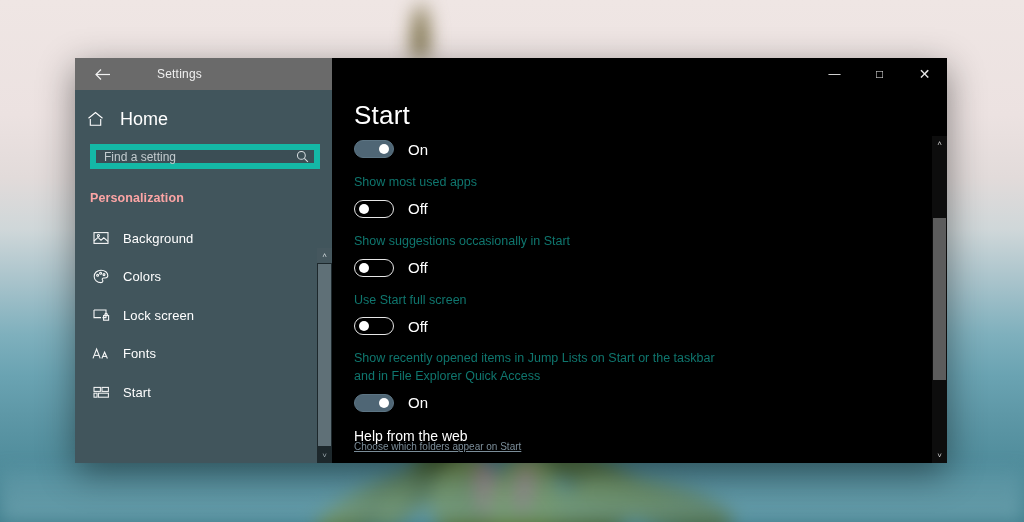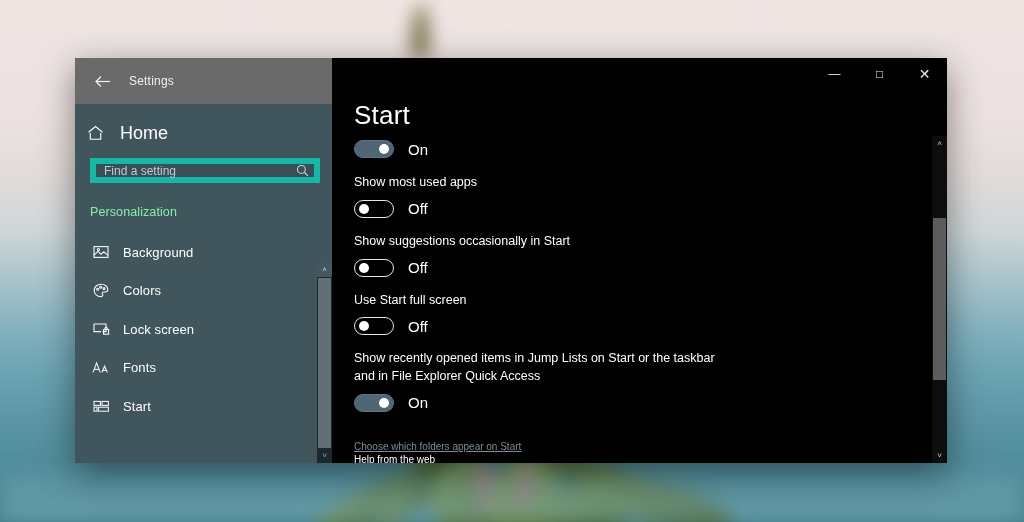--- a/index.html
+++ b/index.html
@@ -99,27 +99,28 @@
   
   .left-pane {
     width: 257px;
     flex: 0 0 257px;
     background: #41555c;
     position: relative;
     display: flex;
     flex-direction: column;
   }
   .titlebar-left {
-    height: 46px;
+    height: 32px;
     background: #6a6a6a;
     display: flex;
     align-items: center;
     padding-left: 10px;
     position: relative;
     z-index: 3;
+    gap: 28px;
   }
   .back-btn {
     width: 34px; height: 30px;
     display: flex; align-items: center; justify-content: center;
     color: #f2f2f2;
     font-size: 15px;
     line-height: 1;
   }
   .win-title {
     font-size: 12px;
@@ -166,22 +167,22 @@
   }
   .search-wrap input::placeholder { color: #c3cbcf; opacity: 1; }
   .search-ico {
     width: 24px;
     display: flex; align-items: center; justify-content: center;
     color: #d8dee1;
   }
 
   .section-header {
     font-size: 12.5px;
-    font-weight: normal;
-    color: #86efac;
+    font-weight: bold;
+    color: #fca5a5;
     padding: 0 12px 0 15px;
     margin-top: 22px;
     margin-bottom: 8px;
     letter-spacing: .1px;
   }
 
   .nav-list { padding-top: 6px; }
   .nav-item {
     display: flex;
     align-items: center;
@@ -257,21 +258,21 @@
     font-size: 26px;
     color: #ffffff;
     font-weight: normal;
     line-height: 1;
     margin-bottom: 11px;
     letter-spacing: .2px;
   }
 
   .setting-label {
     font-size: 12.5px;
-    color: #ffffff;
+    color: #0f766e;
     margin-bottom: 7px;
     line-height: 1.42;
     max-width: 380px;
   }
   .setting-block { margin-bottom: 14px; }
   .setting-block.first { margin-bottom: 15px; }
 
   .toggle-row {
     display: flex;
     align-items: center;
@@ -310,22 +311,22 @@
   .link {
     font-size: 10px;
     color: #7b8d99;
     margin-top: 14px;
     display: inline-block;
   }
 
   .clipped-heading {
     position: absolute;
     left: 22px;
-    top: 396px;
-    font-size: 10px;
+    top: 370px;
+    font-size: 14px;
     color: #ffffff;
     white-space: nowrap;
   }
 
   
   .right-sb {
     position: absolute;
     right: 0;
     top: 78px;
     bottom: 0;

